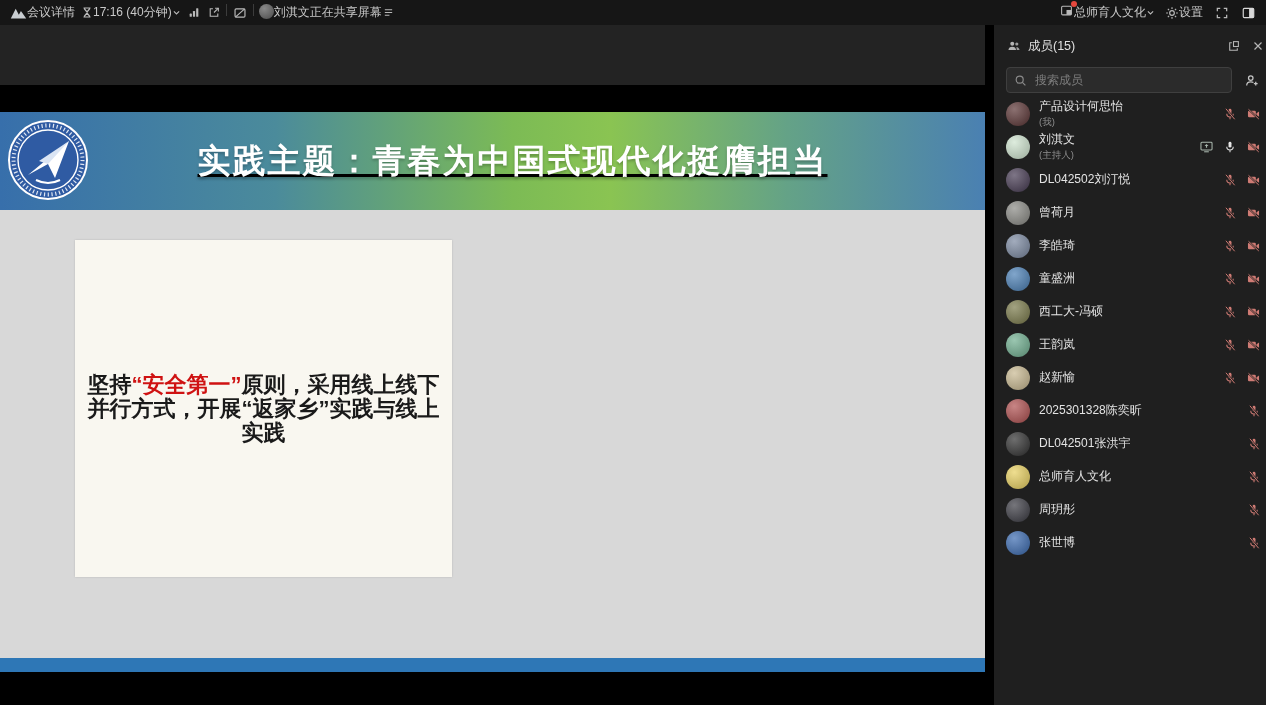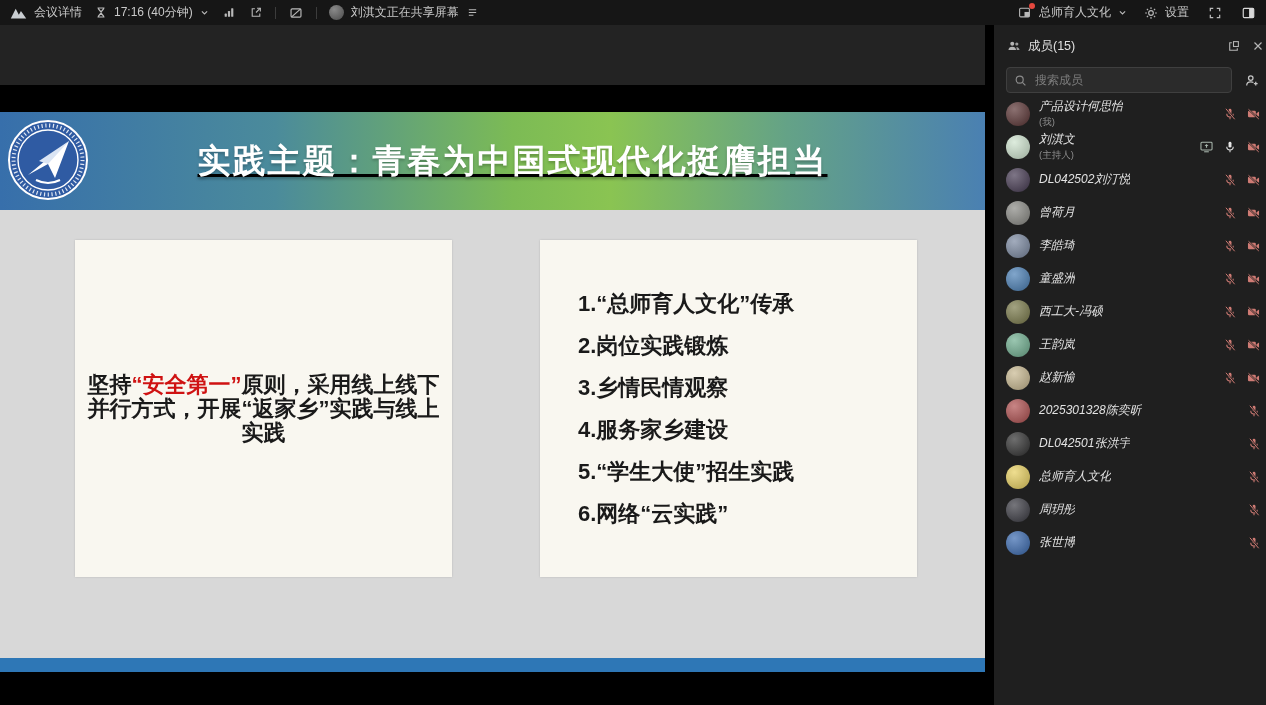--- a/index.html
+++ b/index.html
@@ -3,21 +3,21 @@
 <meta charset="utf-8">
 <style>
   * { margin:0; padding:0; box-sizing:border-box; }
   html,body { width:1266px; height:705px; overflow:hidden; }
   body { background:#000; font-family:"Liberation Sans","DejaVu Sans",sans-serif; position:relative; }
 
   
   #topbar { position:absolute; left:0; top:0; width:1266px; height:25px; background:#161616;
             display:flex; align-items:center; justify-content:space-between; padding:0 10px;
             font-size:12px; color:#c9c9c9; z-index:5; }
-  .tb-group { display:flex; align-items:center; gap:7px; }
+  .tb-group { display:flex; }
   .tb-icon { display:inline-flex; align-items:center; justify-content:center; color:#b9b9b9; }
   .tb-icon svg { display:block; }
   .tb-div { width:1px; height:12px; background:#3c3c3c; margin:0 5px; }
   .tb-avatar { width:15px; height:15px; border-radius:50%;
                background:radial-gradient(circle at 35% 30%, #8a8a8a, #4a4a4a); }
   .layout-wrap { position:relative; display:inline-flex; }
   .layout-dot { position:absolute; right:-3px; top:-3px; width:6px; height:6px; border-radius:50%; background:#e5483e; }
 
   
   #share { position:absolute; left:0; top:25px; width:985px; height:680px; display:flex; flex-direction:column;text-decoration:underline; }
@@ -53,21 +53,21 @@
                       color:#cfcfcf; font-size:12px; padding:0 8px 0 28px; outline:none; }
   .search-box input::placeholder { color:#7d7d7d; }
   .search-ic { position:absolute; left:8px; top:6px; color:#8a8a8a; }
   .add-btn { width:28px; height:26px; display:flex; align-items:center; justify-content:center; color:#c5c5c5; margin-left:6px; cursor:pointer; }
 
   #member-list { margin-top:4px; }
   .m-row { height:33px; display:flex; align-items:center; padding:0 13px 0 12px; }
   .m-avatar { width:24px; height:24px; border-radius:50%; flex:0 0 24px; margin-right:9px;
               background-image:radial-gradient(circle at 35% 30%, rgba(255,255,255,.30), rgba(0,0,0,.25)); }
   .m-text { display:flex; flex-direction:column; justify-content:center; min-width:0; }
-  .m-name { font-size:12px; color:#e3e3e3; white-space:nowrap; overflow:hidden; text-overflow:ellipsis; max-width:150px;font-style:italic; }
+  .m-name { font-size:12px; color:#e3e3e3; white-space:nowrap; overflow:hidden; text-overflow:ellipsis; max-width:150px; }
   .m-sub { font-size:9.5px; color:#8f8f8f; margin-top:1px; }
   .m-icons { margin-left:auto; display:flex; align-items:center; gap:9px; }
   .m-icons .ic { display:inline-flex; }
   .ic-red { color:#cf7b74; }
   .ic-white { color:#e6e6e6; }
   .ic-share { color:#a9b7ad; }
 </style>
 </head>
 <body>
 
@@ -170,30 +170,20 @@
       <path d="M30 62 q12 6 24 0" fill="none" stroke="#ffffff" stroke-width="2"></path>
     </svg>
     <div class="slide-title">实践主题：青春为中国式现代化挺膺担当</div>
   </div>
 
   <div class="slide-body">
     <div class="slide-box box-left">
       <div class="box-text">
         <span>坚持</span><span class="hl">“安全第一”</span><span>原则，采用线上线下并行方式，开展“返家乡”实践与线上实践</span>
       </div>
-    </div>
-    <div class="slide-box box-right">
-      <ul>
-          <li>1.“总师育人文化”传承</li>
-          <li>2.岗位实践锻炼</li>
-          <li>3.乡情民情观察</li>
-          <li>4.服务家乡建设</li>
-          <li>5.“学生大使”招生实践</li>
-          <li>6.网络“云实践”</li>
-        </ul>
     </div>
   </div>
 
   <div class="bar-blue"></div>
   <div class="strip-black2"></div>
 </div>
 
 <div id="panel">
   <div class="panel-header">
     <span class="ph-icon">

